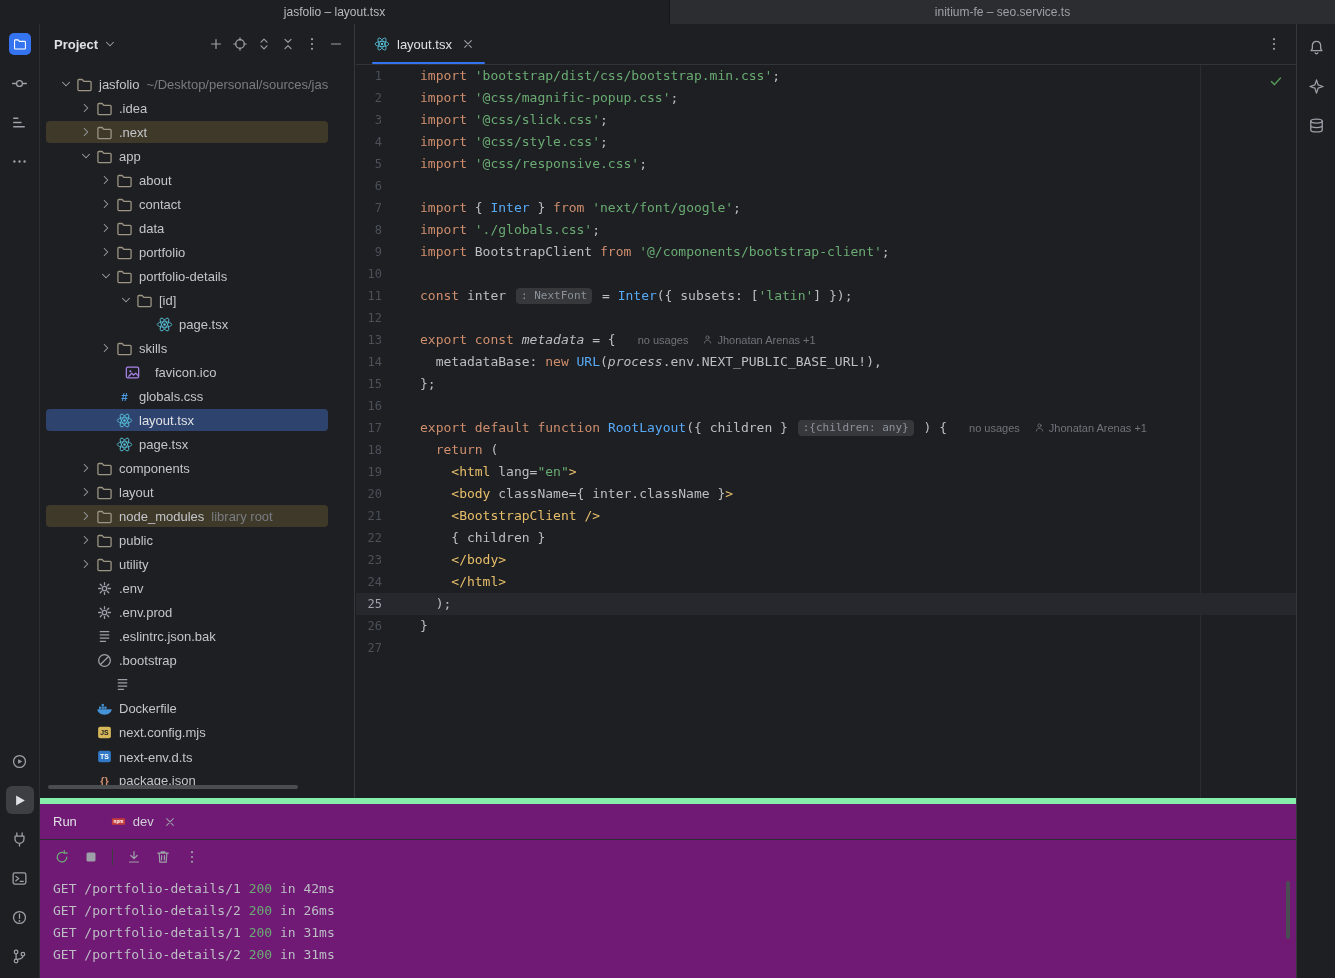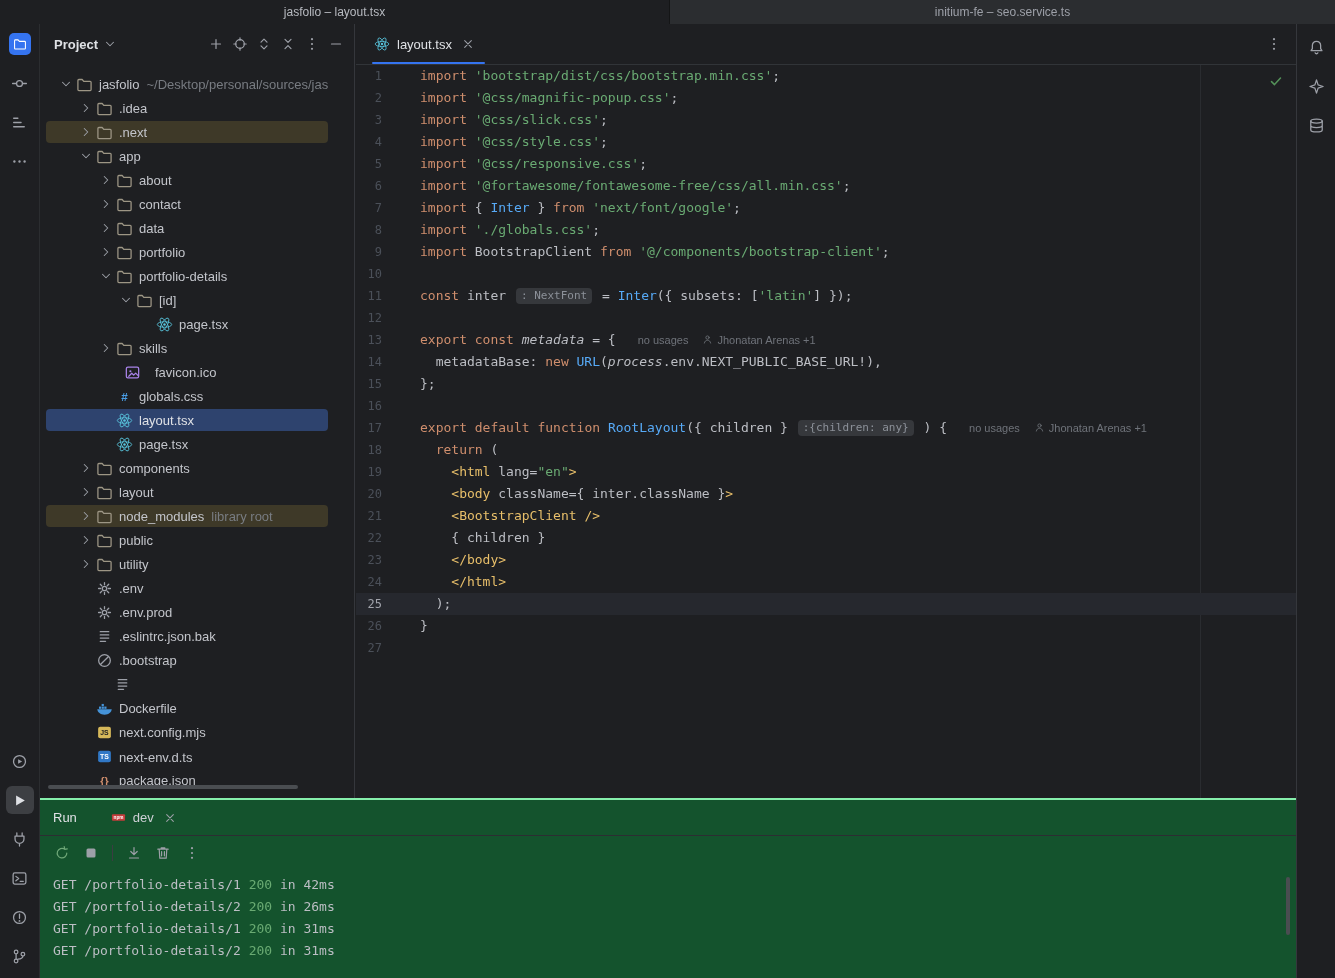--- a/index.html
+++ b/index.html
@@ -78,21 +78,21 @@
   .vision.author{margin-left:14px}
   .vision .icon{width:11px;height:11px;vertical-align:-1px;margin-right:4px}
   .inspect{position:absolute;top:8px;right:12px;width:16px;height:16px;color:#549159}
 
   
   .rightstripe{position:absolute;top:24px;right:0;width:39px;height:954px;border-left:1px solid #35373c;background:#1e1f22;display:flex;flex-direction:column;align-items:center;padding-top:9px;gap:11px;z-index:5}
   .rs-btn{width:28px;height:28px;display:flex;align-items:center;justify-content:center;color:#9da0a8}
   .rs-btn .icon{width:17px;height:17px}
 
   
-  .runpanel{position:absolute;left:40px;top:798px;width:1256px;height:180px;background:#14532d;border-top:2px solid #86efac}
+  .runpanel{position:absolute;left:40px;top:798px;width:1256px;height:180px;background:#701a75;border-top:6px solid #86efac}
   .rp-header{height:36px;display:flex;align-items:center;padding-left:13px;border-bottom:1px solid #2c2e32}
   .rp-title{color:#dfe1e5;margin-right:26px}
   .rp-tab{display:flex;align-items:center;gap:7px;height:100%;padding:0 8px;color:#ced0d6}
   .npm{width:15px;height:15px}
   .rp-toolbar{height:34px;display:flex;align-items:center;gap:13px;padding-left:14px}
   .rp-tool{width:16px;height:16px;color:#9da0a8;display:flex}
   .rp-tool .icon{width:16px;height:16px}
   .rp-divider{width:1px;height:16px;background:#3b3d42}
   .ic-rerun{color:#6fa878}
   .console{position:absolute;top:74px;left:0;right:0;bottom:0;font-family:"DejaVu Sans Mono","Liberation Mono",monospace;font-size:13px;line-height:22px;padding-left:13px;color:#bcbec4}
@@ -736,21 +736,21 @@
       </span>
   </div>
   <div class="codearea">
     <div class="guide"></div>
     <div>
         <div class="code-line"><span class="ln">1</span><span class="lnsp"></span><span class="src"><span class="tk-kw">import</span><span class="tk-pl"> </span><span class="tk-str">'bootstrap/dist/css/bootstrap.min.css'</span><span class="tk-pl">;</span></span></div>
         <div class="code-line"><span class="ln">2</span><span class="lnsp"></span><span class="src"><span class="tk-kw">import</span><span class="tk-pl"> </span><span class="tk-str">'@css/magnific-popup.css'</span><span class="tk-pl">;</span></span></div>
         <div class="code-line"><span class="ln">3</span><span class="lnsp"></span><span class="src"><span class="tk-kw">import</span><span class="tk-pl"> </span><span class="tk-str">'@css/slick.css'</span><span class="tk-pl">;</span></span></div>
         <div class="code-line"><span class="ln">4</span><span class="lnsp"></span><span class="src"><span class="tk-kw">import</span><span class="tk-pl"> </span><span class="tk-str">'@css/style.css'</span><span class="tk-pl">;</span></span></div>
         <div class="code-line"><span class="ln">5</span><span class="lnsp"></span><span class="src"><span class="tk-kw">import</span><span class="tk-pl"> </span><span class="tk-str">'@css/responsive.css'</span><span class="tk-pl">;</span></span></div>
-        <div class="code-line"><span class="ln">6</span><span class="lnsp"></span><span class="src"><span class="tk-kw">import</span><span class="tk-pl"> </span><span class="tk-str">'@fortawesome/fontawesome-free/css/all.min.css'</span><span class="tk-pl">;</span></span></div>
+        <div class="code-line"><span class="ln">6</span><span class="lnsp"></span></div>
         <div class="code-line"><span class="ln">7</span><span class="lnsp"></span><span class="src"><span class="tk-kw">import</span><span class="tk-pl"> { </span><span class="tk-fn">Inter</span><span class="tk-pl"> } </span><span class="tk-kw">from</span><span class="tk-pl"> </span><span class="tk-str">'next/font/google'</span><span class="tk-pl">;</span></span></div>
         <div class="code-line"><span class="ln">8</span><span class="lnsp"></span><span class="src"><span class="tk-kw">import</span><span class="tk-pl"> </span><span class="tk-str">'./globals.css'</span><span class="tk-pl">;</span></span></div>
         <div class="code-line"><span class="ln">9</span><span class="lnsp"></span><span class="src"><span class="tk-kw">import</span><span class="tk-pl"> BootstrapClient </span><span class="tk-kw">from</span><span class="tk-pl"> </span><span class="tk-str">'@/components/bootstrap-client'</span><span class="tk-pl">;</span></span></div>
         <div class="code-line"><span class="ln">10</span><span class="lnsp"></span><span class="src"></span></div>
         <div class="code-line"><span class="ln">11</span><span class="lnsp"></span><span class="src"><span class="tk-kw">const</span><span class="tk-pl"> inter </span><span class="inlay">: NextFont</span><span class="tk-pl"> = </span><span class="tk-fn">Inter</span><span class="tk-pl">({ subsets: [</span><span class="tk-str">'latin'</span><span class="tk-pl">] });</span></span></div>
         <div class="code-line"><span class="ln">12</span><span class="lnsp"></span><span class="src"></span></div>
         <div class="code-line"><span class="ln">13</span><span class="lnsp"></span><span class="src"><span class="tk-kw">export</span><span class="tk-pl"> </span><span class="tk-kw">const</span><span class="tk-pl"> </span><span class="tk-var">metadata</span><span class="tk-pl"> = {</span><span class="vision">no usages</span><span class="vision author"><span class="icon"><svg viewBox="0 0 16 16" fill="none" stroke="currentColor" stroke-width="1.2" stroke-linecap="round" stroke-linejoin="round">
                   <circle cx="8" cy="5.2" r="2.4"></circle>
                   <path d="M3.4 13.2c.5-2.7 2.2-4 4.6-4s4.1 1.3 4.6 4"></path>
                 </svg></span>Jhonatan Arenas +1</span></span></div>

